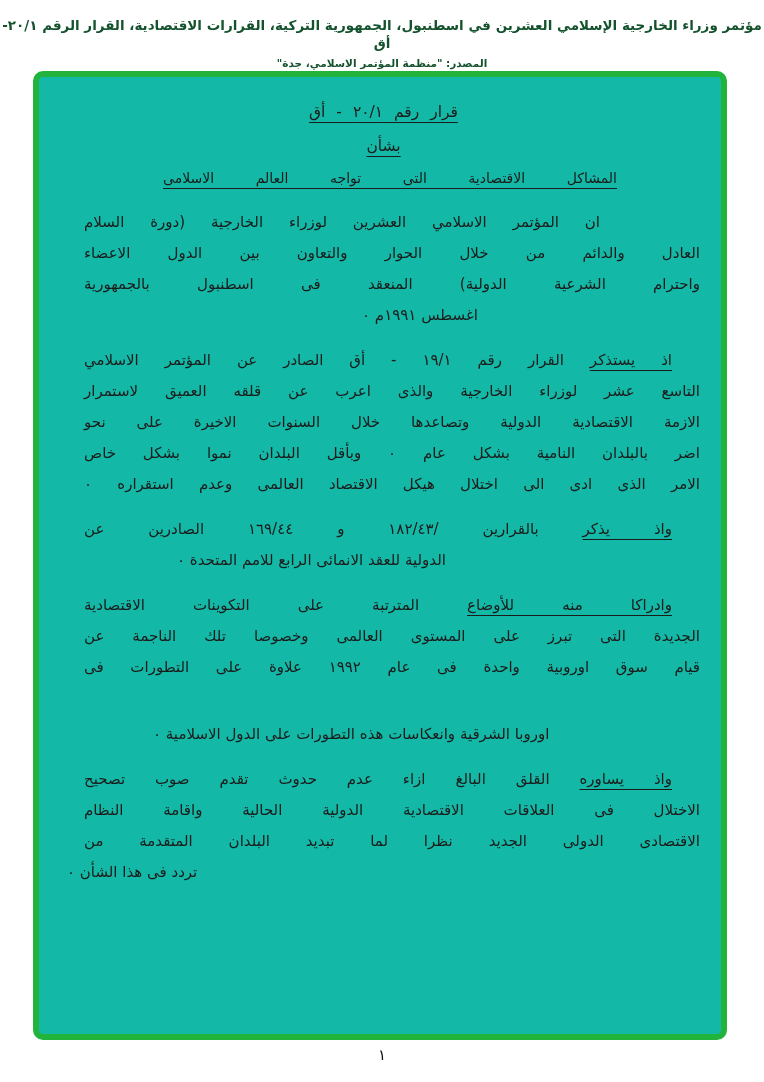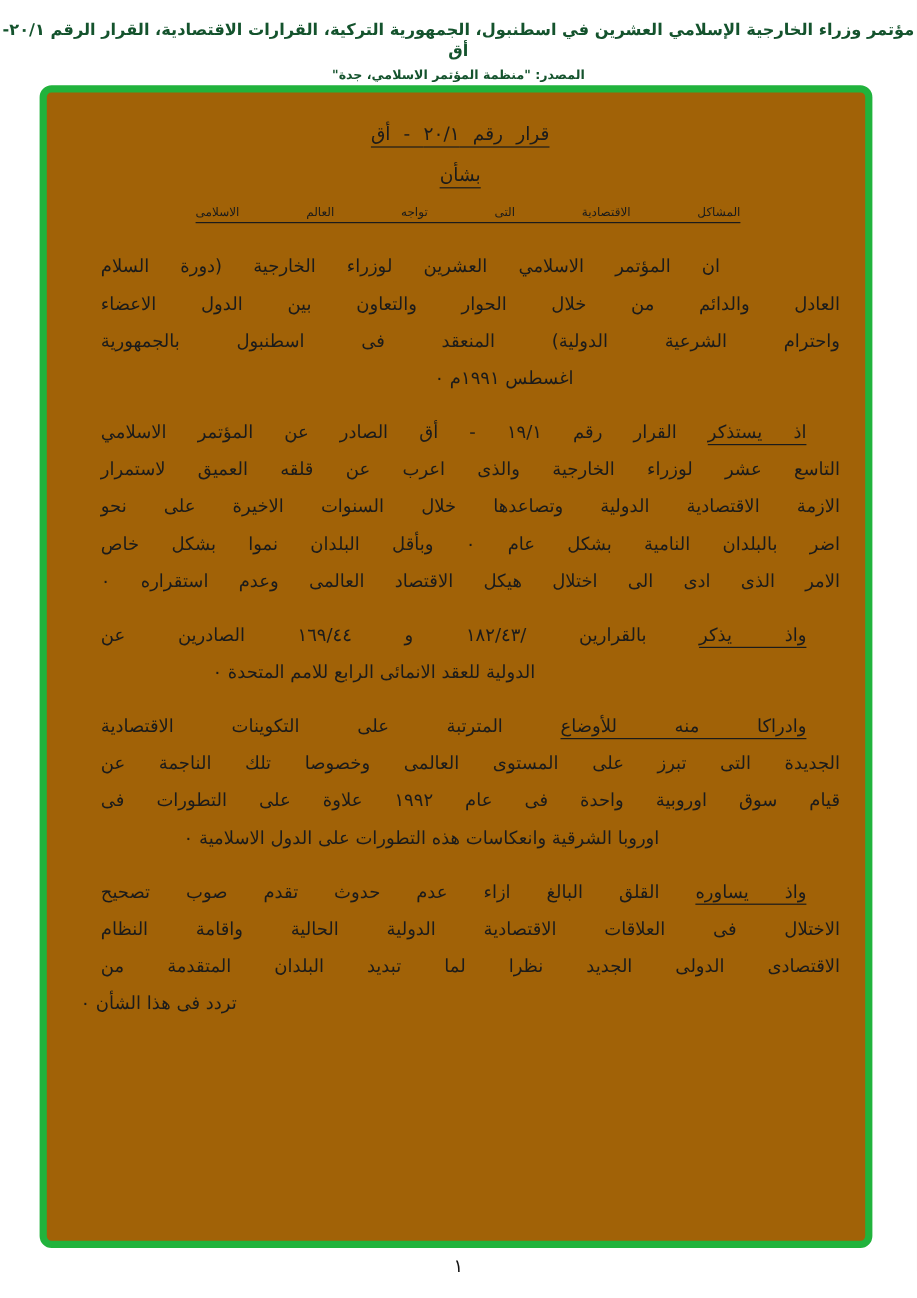--- a/index.html
+++ b/index.html
@@ -6,45 +6,45 @@
   body{font-family:"DejaVu Sans",sans-serif;}
   .page{position:relative;width:764px;height:1082px;background:#fff;overflow:hidden;}
 
   
   .site-header{position:absolute;top:16px;left:0;right:0;text-align:center;direction:rtl;color:#14532d;}
   .h1{font-size:13.5px;font-weight:bold;line-height:18px;}
   .h2{font-size:10.5px;font-weight:bold;margin-top:4px;line-height:14px;}
 
   
   .frame{position:absolute;left:33px;top:71px;width:694px;height:969px;box-sizing:border-box;
-         border:6px solid #21b33c;border-radius:10px;background:#a16207;}
+         border:6px solid #21b33c;border-radius:10px;background:#14b8a6;}
   .doc{position:absolute;top:0;left:0;right:0;bottom:0;direction:rtl;
        padding:18px 21px 0 28px;color:#1b1b1b;font-size:15px;}
 
   
   .t1{text-align:center;font-size:15.5px;line-height:22px;margin-top:6px;word-spacing:6px;
       text-decoration:underline;text-underline-offset:5px;text-decoration-thickness:1px;}
   .t2{text-align:center;font-size:15.5px;line-height:22px;margin-top:12px;
       text-decoration:underline;text-underline-offset:5px;text-decoration-thickness:1px;}
-  .t3{font-size:10px;line-height:22px;margin-top:10px;padding:0 83px 0 96px;
+  .t3{font-size:14px;line-height:22px;margin-top:10px;padding:0 83px 0 96px;
       text-align:justify;text-align-last:justify;
       text-decoration:underline;text-underline-offset:5px;text-decoration-thickness:1px;}
 
   
   #paras{margin-top:18px;}
   .para + .para{margin-top:14px;}
   .line{line-height:31px;height:31px;white-space:normal;}
   .f{text-align:justify;text-align-last:justify;margin-left:17px;}
   .l{text-align:left;}
   .para .line:first-child{padding-right:28px;}
   .p0 .line:first-child{padding-right:100px;}
   .p0 .l{padding-left:73px;text-align:center;}
   .p2 .l{padding-left:148px;}
   .p3 .l{padding-left:110px;}
-  .p4 .l{padding-left:86px;}
+  .p4 .l{padding-left:86px;margin-top:36px;}
   .p5 .l{padding-left:0;}
   .lead{text-decoration:underline;text-underline-offset:5px;text-decoration-thickness:1px;}
 
   .pagenum{position:absolute;top:1046px;left:0;right:0;text-align:center;
            font-size:15px;color:#111;direction:rtl;}
 </style>
 </head>
 <body>
 
 <div class="page">

